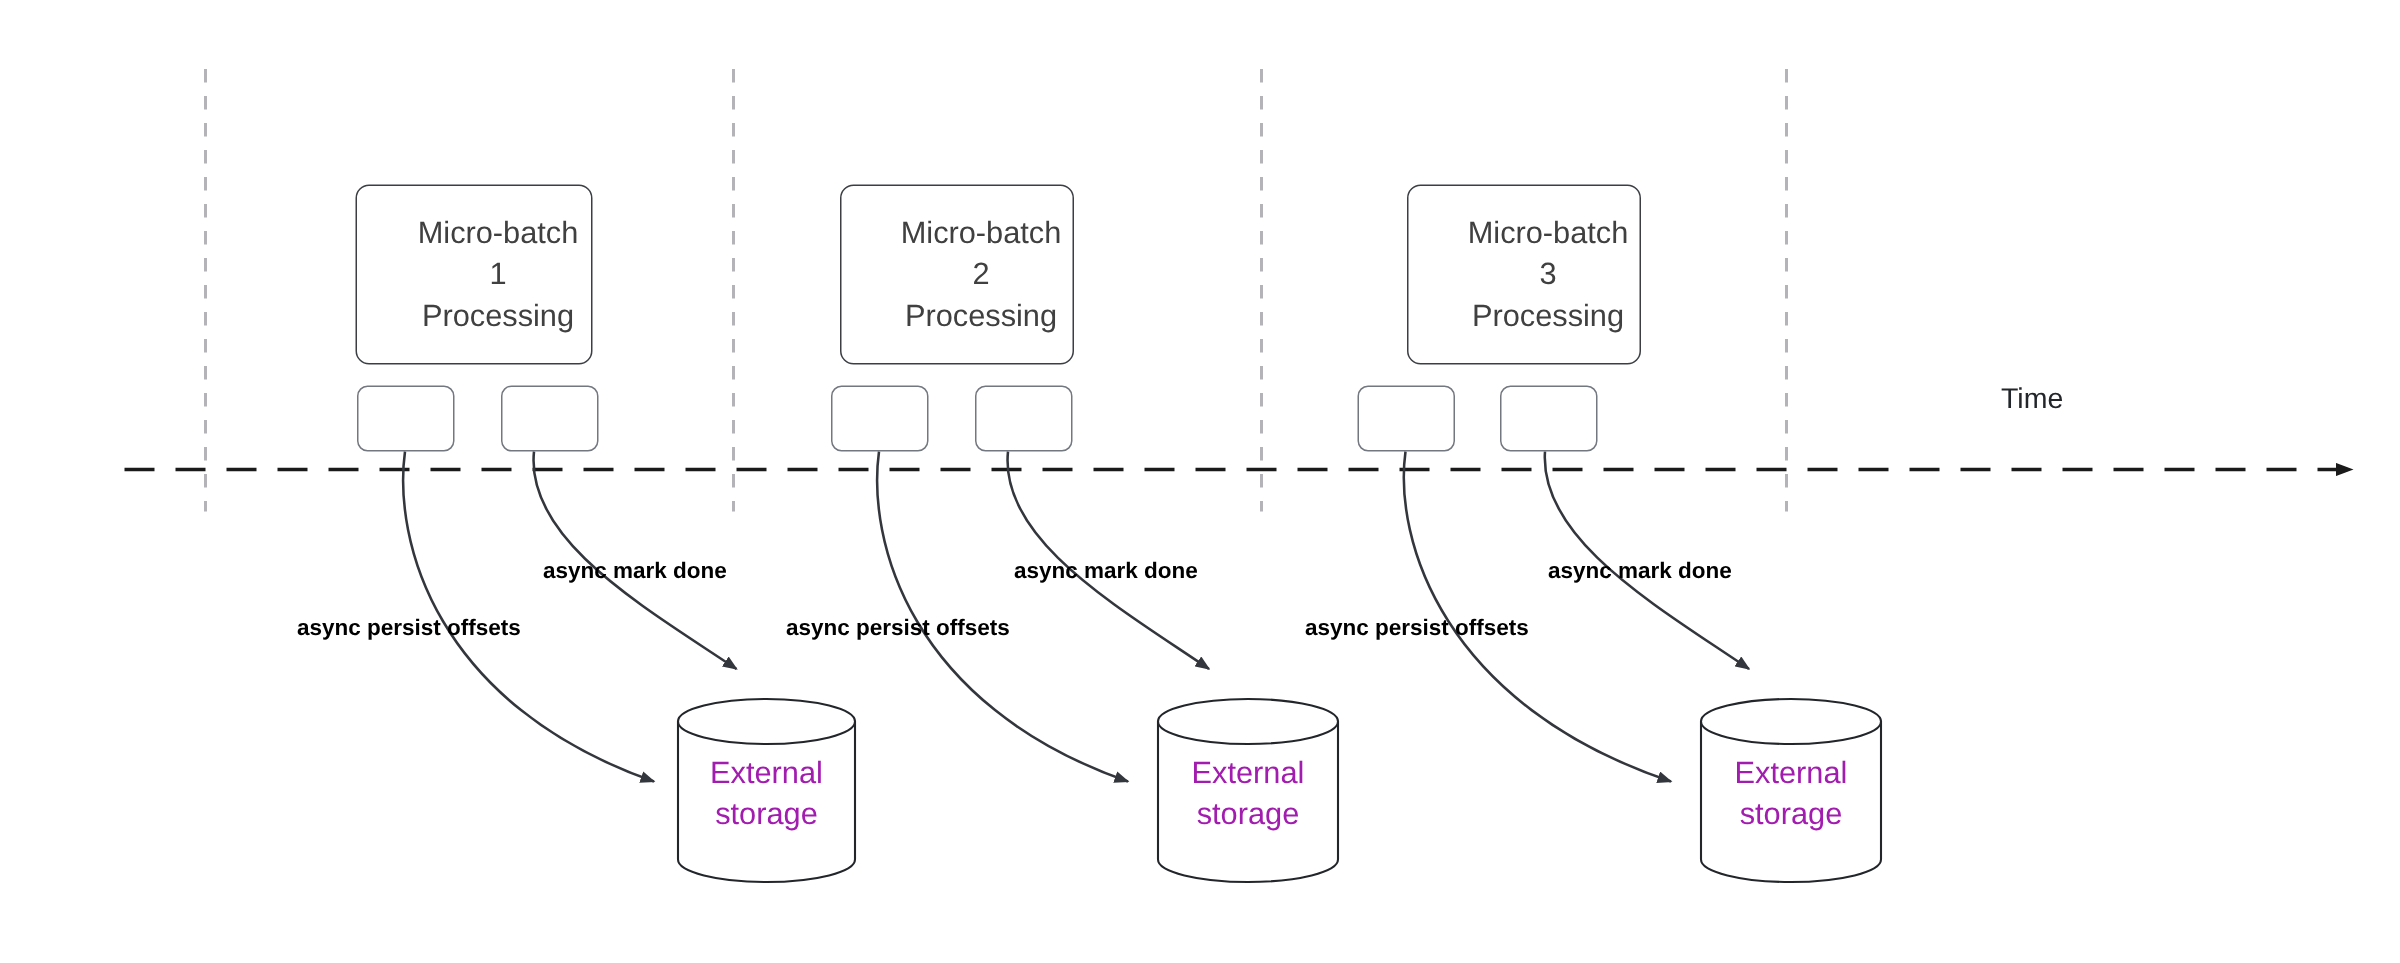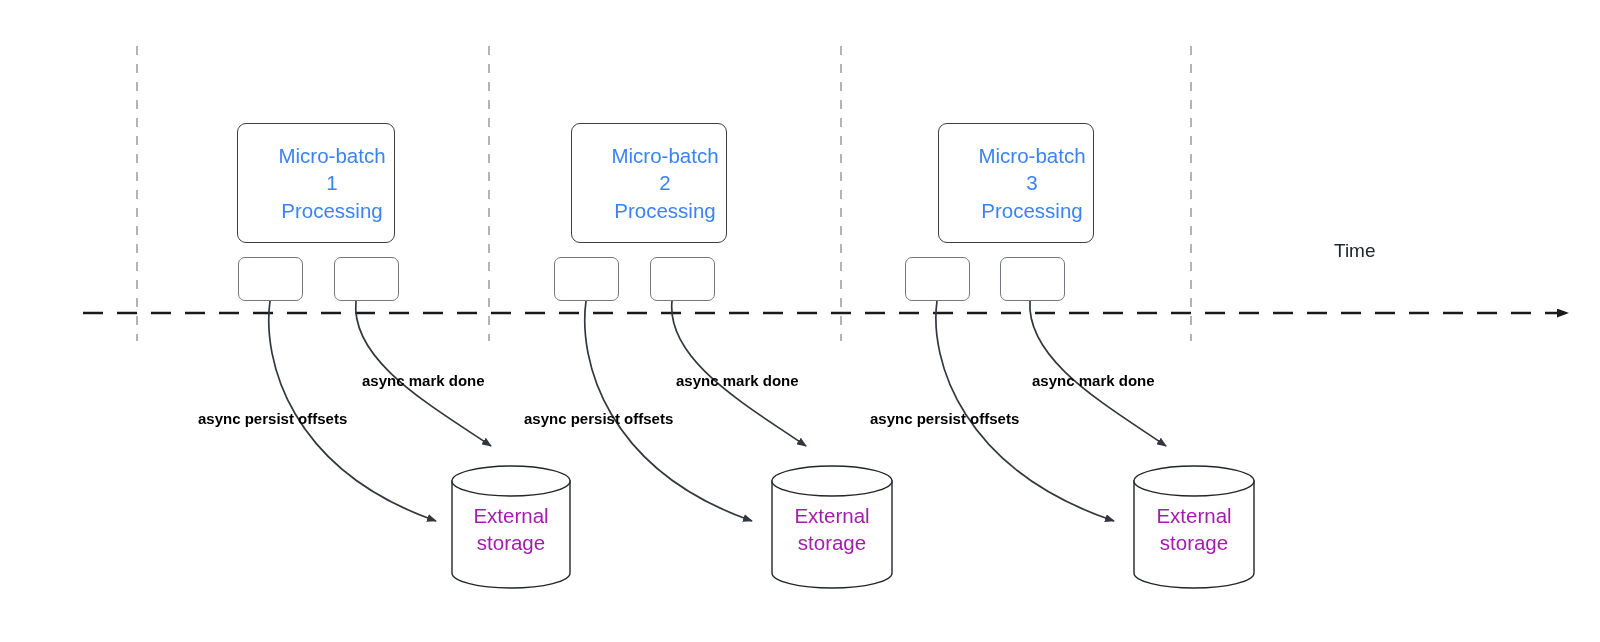--- a/index.html
+++ b/index.html
@@ -28,21 +28,21 @@
     position: absolute;
     box-sizing: border-box;
     border: 1.3px solid #3b3f44;
     border-radius: 9px;
     background: #ffffff;
     display: flex;
     align-items: center;
     justify-content: flex-end;
     text-align: center;
     line-height: 1.32;
-    color: #3b82f6;
+    color: #404040;
     font-size: 20.5px;
     font-family: "Liberation Sans", sans-serif;
     padding-left: 32px;
   }
   .tick-box {
     position: absolute;
     box-sizing: border-box;
     border: 1.3px solid #737780;
     border-radius: 7px;
     background: #ffffff;
@@ -128,21 +128,21 @@
   </div>
   <div class="tick-box" style="left:238px; top:257px; width:65px; height:44px;"></div>
   <div class="tick-box" style="left:334px; top:257px; width:65px; height:44px;"></div>
   <div class="storage-label" style="left:452px; top:502px; width:118px;">
     <span>External</span><br>
     <span>storage</span>
   </div>
   <div class="edge-label" style="left:198px; top:410px;">async persist offsets</div>
   <div class="edge-label" style="left:362px; top:372px;">async mark done</div>
 
-  <div class="batch-box" style="left:560px; top:123px; width:156px; height:120px;margin-left:11px;">
+  <div class="batch-box" style="left:560px; top:123px; width:156px; height:120px;">
     <div>
       <span>Micro-batch 2</span><br>
       <span>Processing</span>
     </div>
   </div>
   <div class="tick-box" style="left:554px; top:257px; width:65px; height:44px;"></div>
   <div class="tick-box" style="left:650px; top:257px; width:65px; height:44px;"></div>
   <div class="storage-label" style="left:772px; top:502px; width:120px;">
     <span>External</span><br>
     <span>storage</span>
@@ -158,15 +158,15 @@
   </div>
   <div class="tick-box" style="left:905px; top:257px; width:65px; height:44px;"></div>
   <div class="tick-box" style="left:1000px; top:257px; width:65px; height:44px;"></div>
   <div class="storage-label" style="left:1134px; top:502px; width:120px;">
     <span>External</span><br>
     <span>storage</span>
   </div>
   <div class="edge-label" style="left:870px; top:410px;">async persist offsets</div>
   <div class="edge-label" style="left:1032px; top:372px;">async mark done</div>
 
-  <div class="time-label" style="left:1334px; top:240px;">Time</div>
+  <div class="time-label" style="left:1334px; top:256px;">Time</div>
 
 </div>
 
 </body></html>

